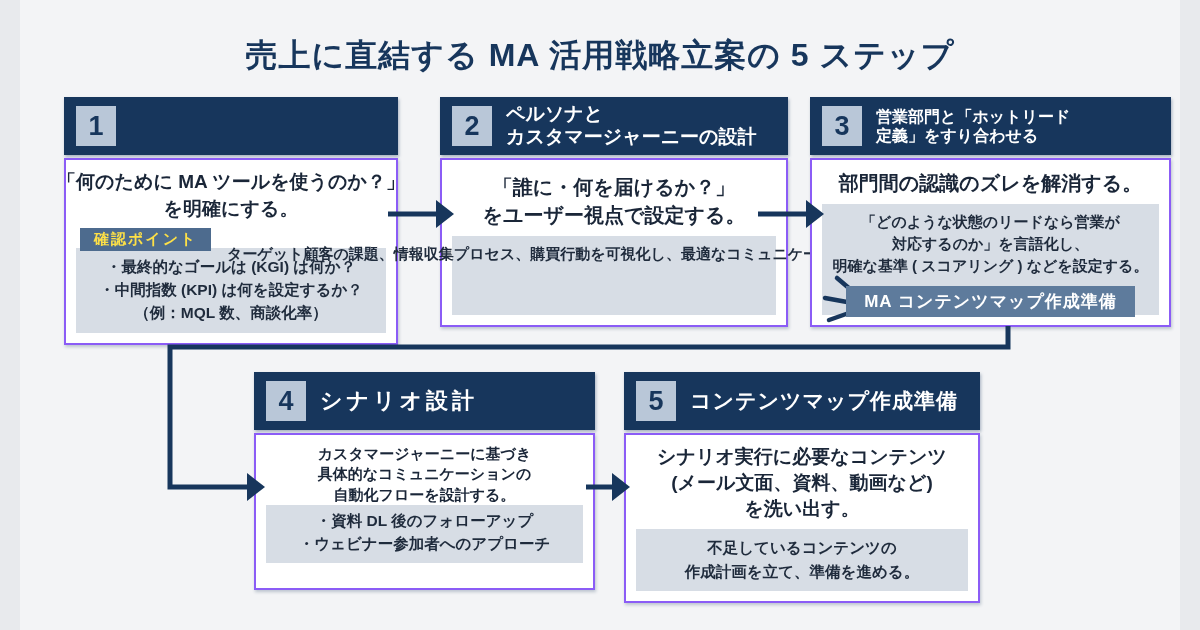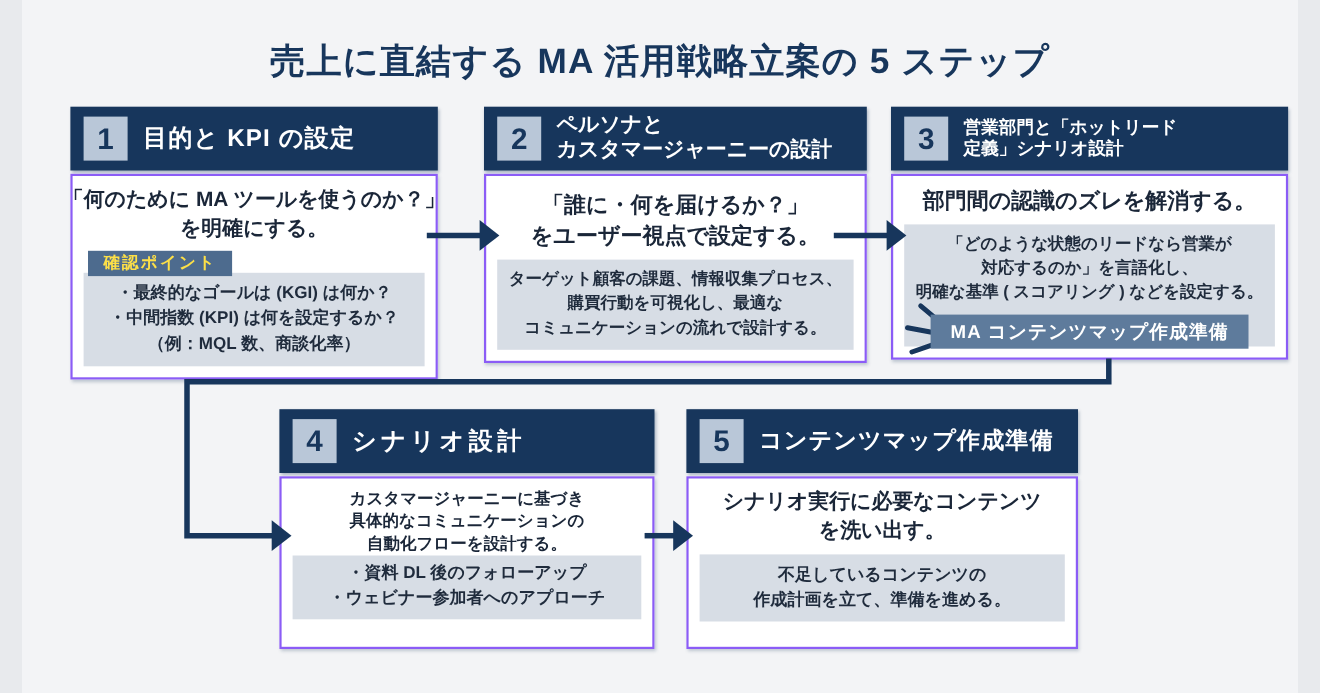--- a/index.html
+++ b/index.html
@@ -64,21 +64,21 @@
     background:#d7dde5; width:100%; text-align:center;
     font-weight:bold; color:#1f2b3c; padding:7px 2px 8px;
   }
   .panel-line { white-space:nowrap; line-height:1.5; }
   #step1 .panel-line { font-size:15.5px; }
   #step2 .panel-line { font-size:15px; }
   #step3 .panel-line { font-size:15px; line-height:1.45; }
   #step4 .panel-line { font-size:15.5px; }
   #step5 .panel-line { font-size:15.5px; }
 
-  #step2 .panel { margin-top:6px; flex:1; display:flex; flex-direction:column; justify-content:center; }
+  #step2 .panel { margin-top:6px; flex:1; display:flex; flex-direction:row; justify-content:center; }
   #step3 .panel { margin-top:7px; flex:1; padding-bottom:0; }
   #step5 .panel { margin-top:8px; }
   #step4 .panel { padding:4px 2px 7px; }
 
   .badge-row { position:relative; display:flex; justify-content:center; margin-top:3px; }
   .badge {
     background:#5e7b9c; color:#ffffff; font-size:17px; font-weight:bold;
     padding:4px 18px; white-space:nowrap; letter-spacing:1px;
     transform:translateY(6px);
   }
@@ -89,23 +89,20 @@
 </head>
 <body>
 
 <div id="canvas">
 
   <div class="title">売上に直結する MA 活用戦略立案の 5 ステップ</div>
 
   <div class="step" id="step1">
     <div class="step-header">
       <div class="step-num">1</div>
-      <div class="step-title">
-        <div>目的と KPI の設定</div>
-      </div>
     </div>
     <div class="step-body">
       <div class="main-line">「何のために MA ツールを使うのか？」</div>
       <div class="main-line">を明確にする。</div>
       <div class="label-row" style="margin-top:5px;">
         <span class="sublabel">確認ポイント</span>
       </div>
       <div class="panel">
         <div class="panel-line">・最終的なゴールは (KGI) は何か？</div>
         <div class="panel-line">・中間指数 (KPI) は何を設定するか？</div>
@@ -131,21 +128,21 @@
         <div class="panel-line">コミュニケーションの流れで設計する。</div>
       </div>
     </div>
   </div>
 
   <div class="step" id="step3">
     <div class="step-header">
       <div class="step-num">3</div>
       <div class="step-title">
         <div>営業部門と「ホットリード</div>
-        <div>定義」シナリオ設計</div>
+        <div>定義」をすり合わせる</div>
       </div>
     </div>
     <div class="step-body">
       <div class="main-line">部門間の認識のズレを解消する。</div>
       <div class="panel">
         <div class="panel-line">「どのような状態のリードなら営業が</div>
         <div class="panel-line">対応するのか」を言語化し、</div>
         <div class="panel-line">明確な基準 ( スコアリング ) などを設定する。</div>
         <div class="badge-row">
           <svg class="emphasis" width="40" height="50" viewBox="0 0 40 50">
@@ -179,20 +176,21 @@
 
   <div class="step" id="step5">
     <div class="step-header">
       <div class="step-num">5</div>
       <div class="step-title">
         <div>コンテンツマップ作成準備</div>
       </div>
     </div>
     <div class="step-body">
       <div class="main-line">シナリオ実行に必要なコンテンツ</div>
+      <div class="main-line">(メール文面、資料、動画など)</div>
       <div class="main-line">を洗い出す。</div>
       <div class="panel">
         <div class="panel-line">不足しているコンテンツの</div>
         <div class="panel-line">作成計画を立て、準備を進める。</div>
       </div>
     </div>
   </div>
 
   <svg id="arrows" width="1200" height="630" viewBox="0 0 1200 630">
 

